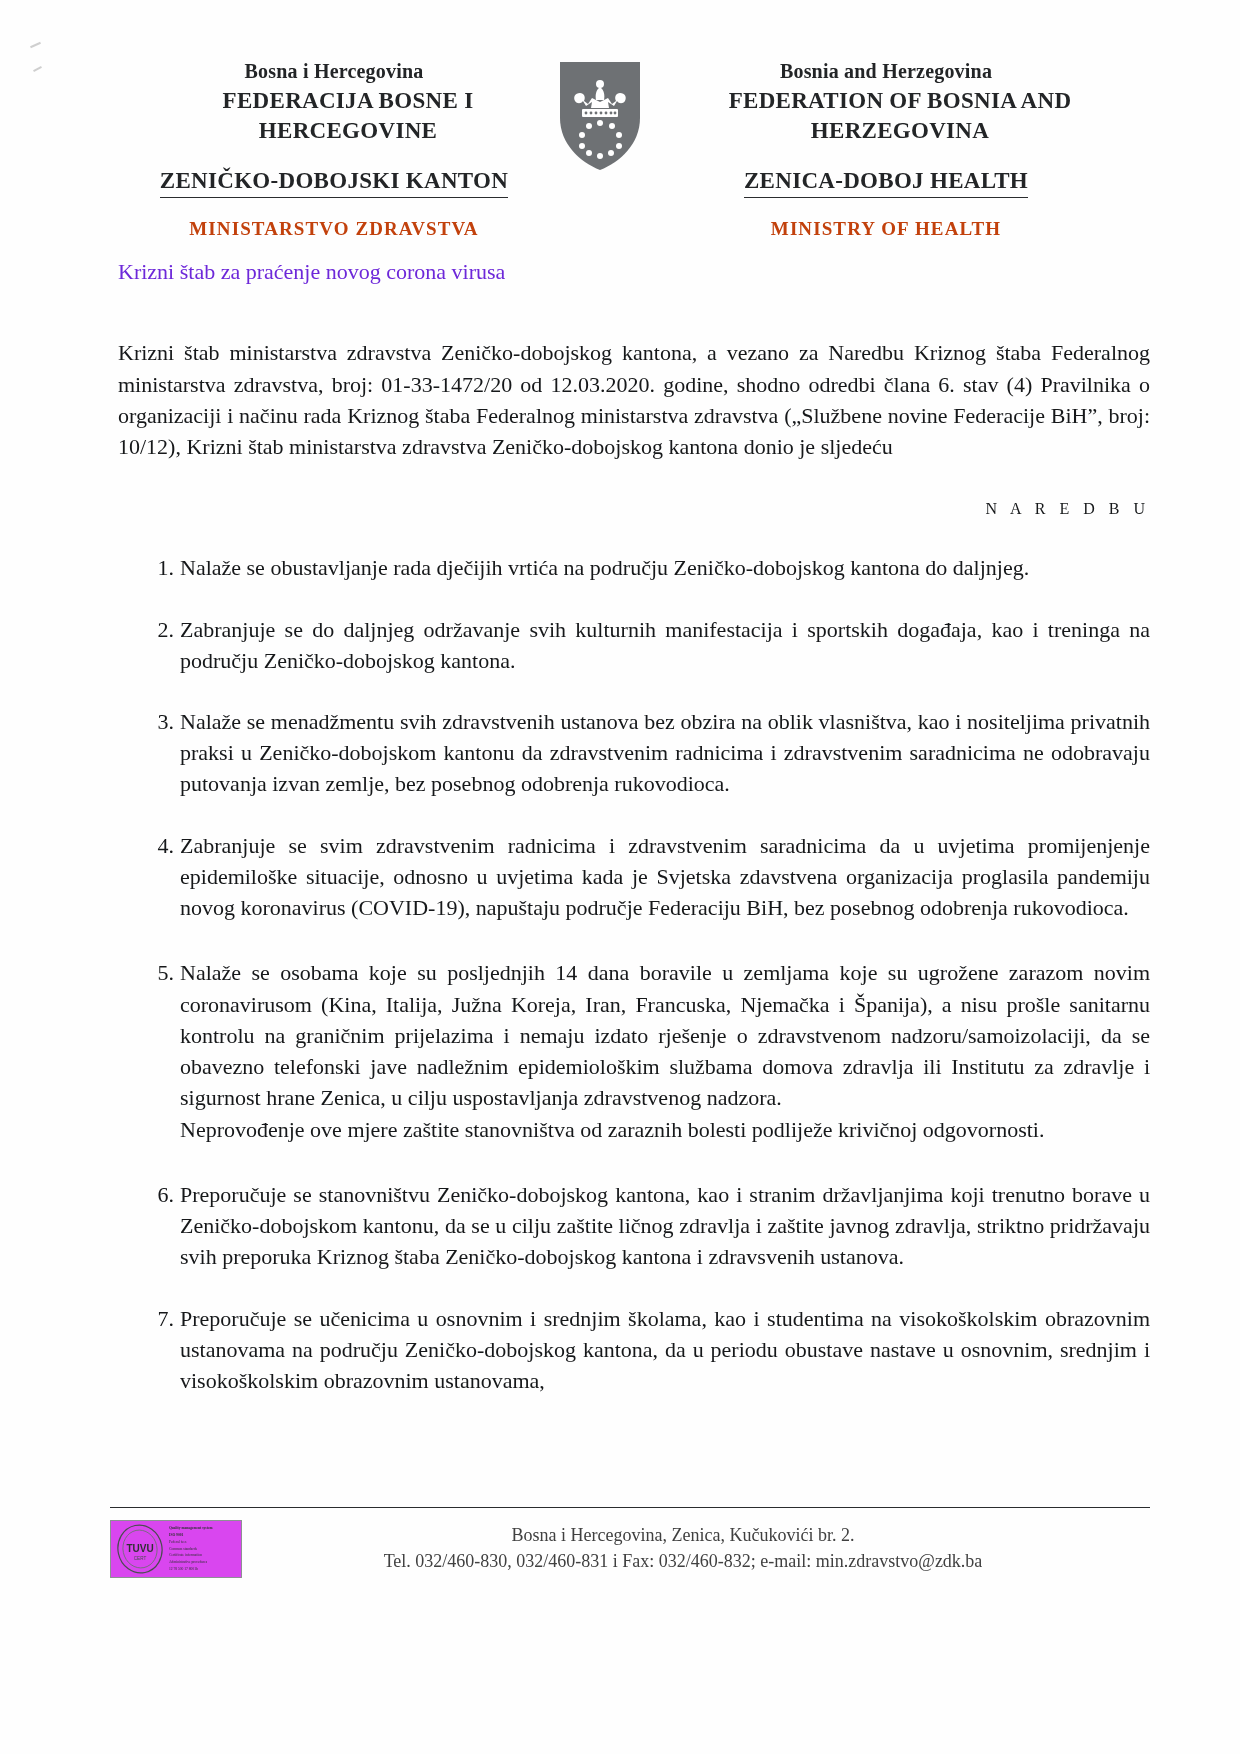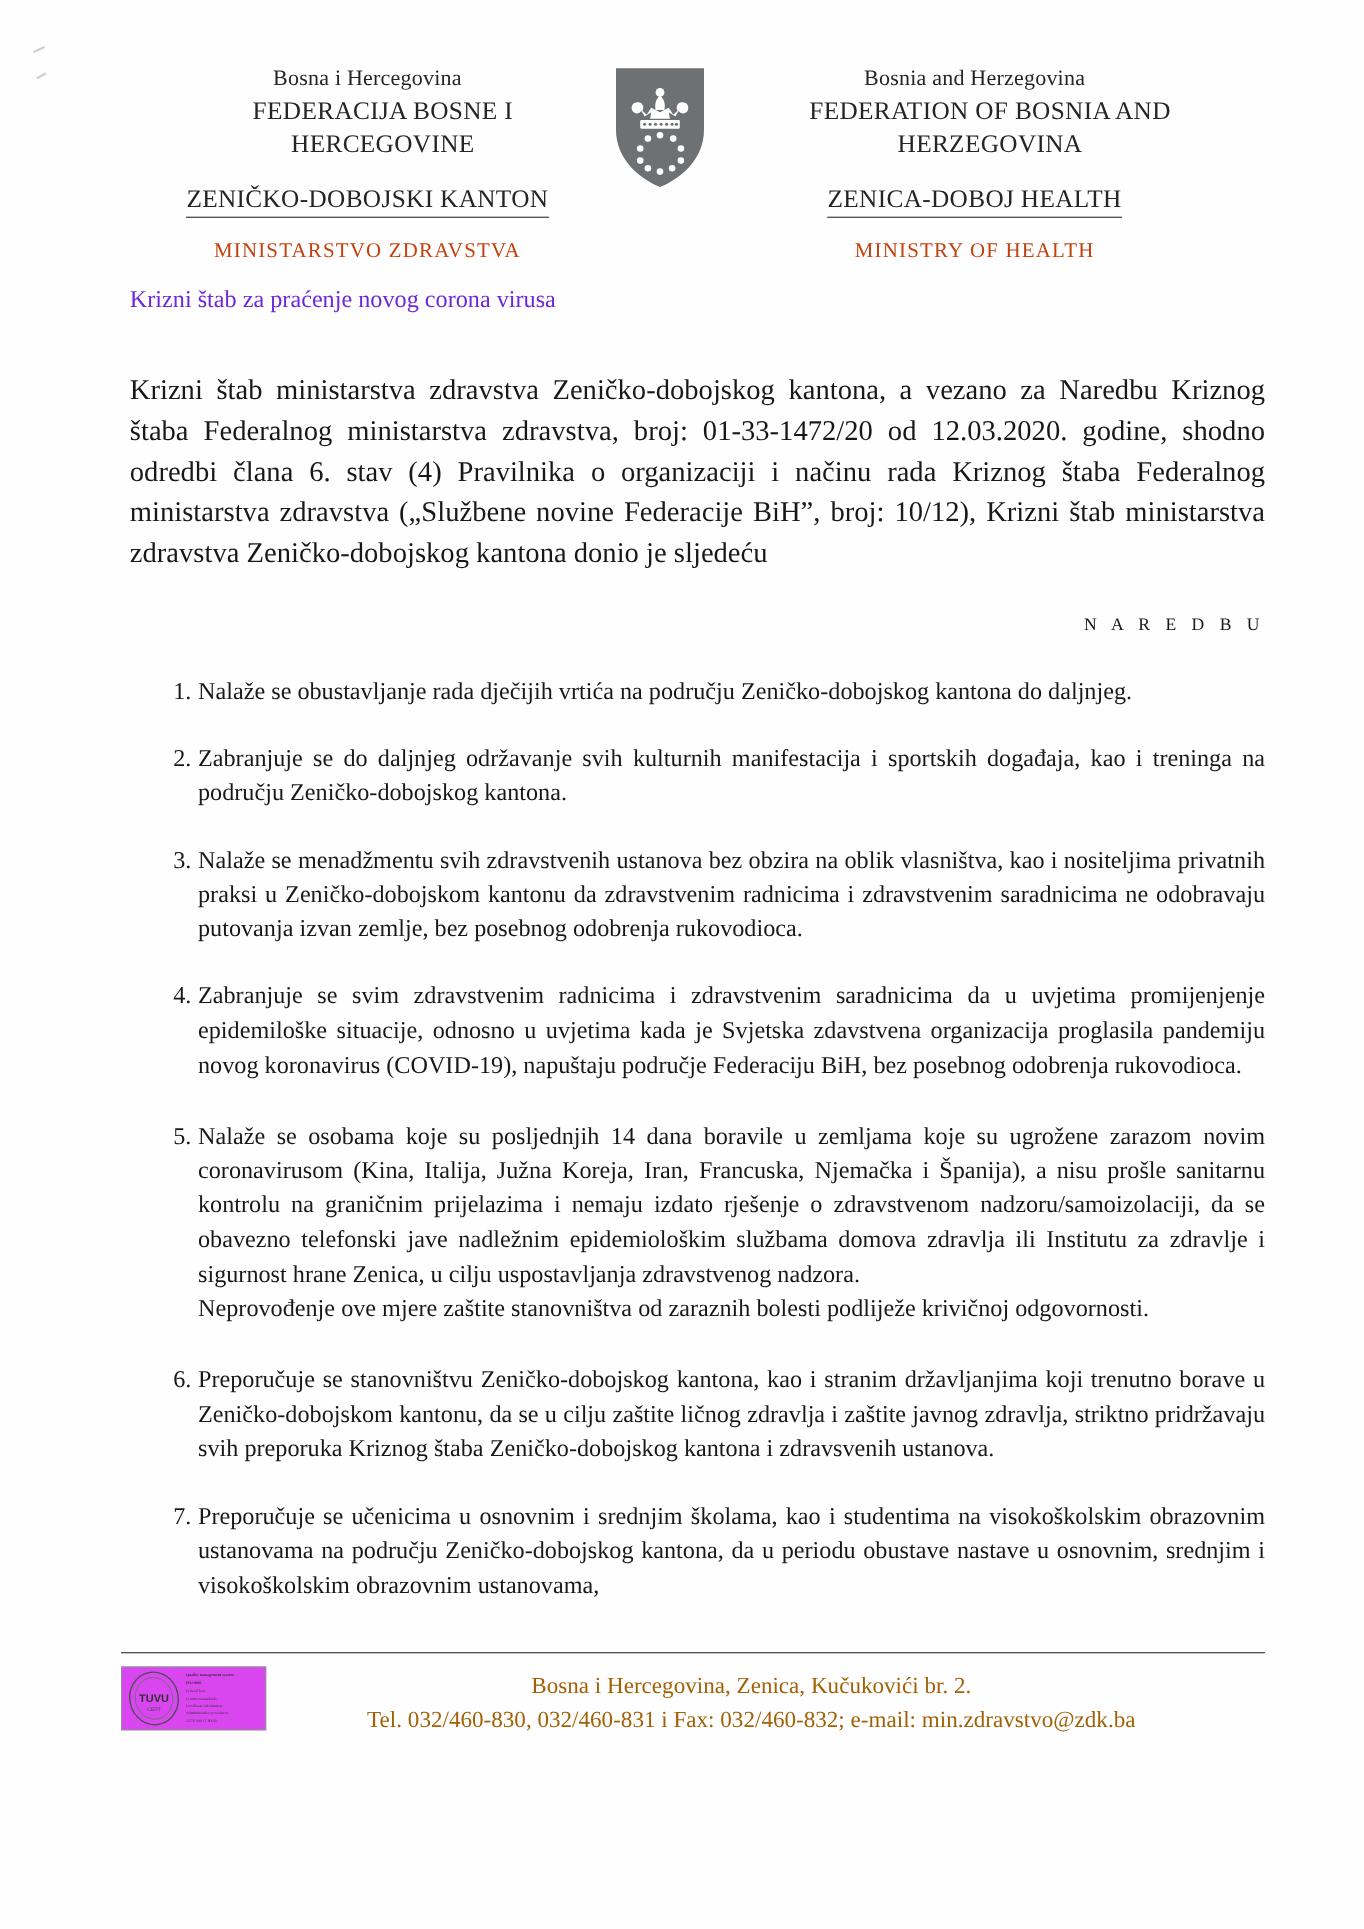--- a/index.html
+++ b/index.html
@@ -31,20 +31,21 @@
   }
   .scan-mark.m1 { left: 30px; top: 44px; width: 11px; height: 2px; transform: rotate(-24deg); }
   .scan-mark.m2 { left: 33px; top: 68px; width: 9px; height: 2px; transform: rotate(-28deg); }
 
   
   .header {
     display: flex;
     align-items: flex-start;
     justify-content: center;
     padding: 58px 70px 0 70px;
+    font-weight: bold;
   }
   .hdr-col {
     flex: 0 0 420px;
     text-align: center;
     line-height: 1.30;
     color: #232527;
   }
   .hdr-col.left { margin-right: 10px; }
   .hdr-col.right { margin-left: 10px; flex: 0 0 460px; }
   .hdr-l1 { font-size: 20px; letter-spacing: .2px; }
@@ -72,21 +73,21 @@
     margin: 18px 0 0 118px;
     font-size: 22px;
     color: #6d28d9;
   }
 
   
   .content {
     margin: 52px 90px 0 118px;
   }
   .intro {
-    font-size: 26px;
+    font-size: 22px;
     line-height: 1.42;
     text-align: justify;
     text-justify: inter-word;
     color: #16181a;
   }
 
   .naredbu {
     text-align: right;
     font-weight: normal;
     font-size: 16px;
@@ -162,23 +163,23 @@
     font-size: 3.6px;
     color: #2f3133;
     line-height: 1.35;
     white-space: nowrap;
     overflow: hidden;
   }
   .tuv-lines .tl.hd { font-weight: bold; }
   .footer-text {
     flex: 1;
     text-align: center;
-    font-size: 21px;
+    font-size: 18px;
     line-height: 1.45;
-    color: #a16207;
+    color: #404040;
     padding-right: 26px;
     padding-top: 2px;
   }
 </style>
 </head>
 <body>
 
 <div class="page">
 
   <div class="scan-mark m1"></div>

